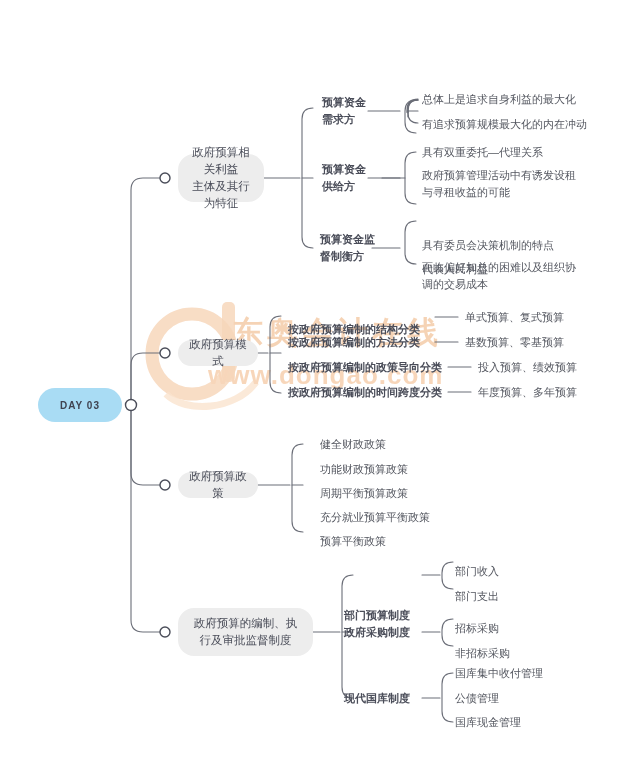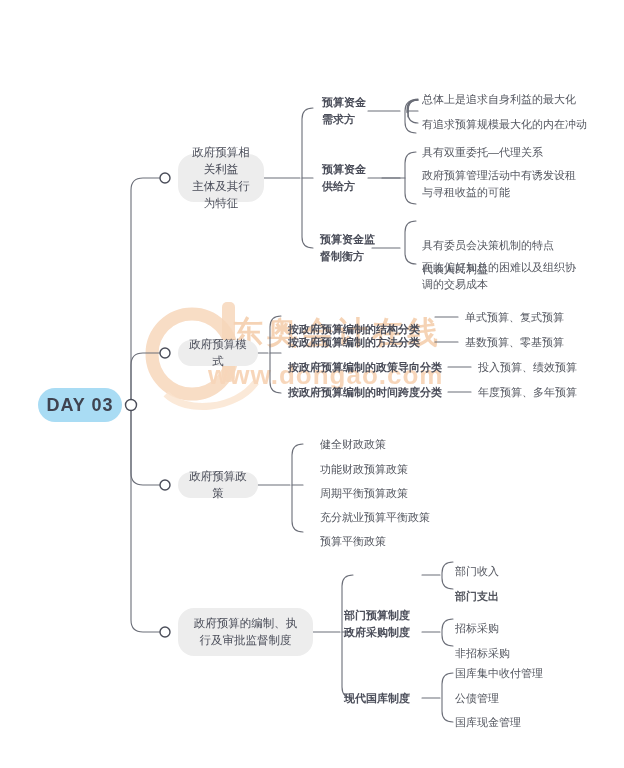--- a/index.html
+++ b/index.html
@@ -73,21 +73,21 @@
     position: absolute;
     box-sizing: border-box;
     white-space: pre-line;
   }
 
   
   .root-node {
     background: #a9dcf4;
     border-radius: 18px;
     color: #3f4350;
-    font-size: 18px;
+    font-size: 10px;
     font-weight: bold;
     letter-spacing: 1px;
     display: flex;
     align-items: center;
     justify-content: center;
     text-align: center;
   }
 
   
   .l2-node {
@@ -263,21 +263,21 @@
     <div class="node leaf-node" style="left:320px; top:461px; width:160px; height:17px;">功能财政预算政策</div>
     <div class="node leaf-node" style="left:320px; top:485px; width:160px; height:17px;">周期平衡预算政策</div>
     <div class="node leaf-node" style="left:320px; top:509px; width:175px; height:17px;">充分就业预算平衡政策</div>
     <div class="node leaf-node" style="left:320px; top:533px; width:160px; height:17px;">预算平衡政策</div>
 
     <div class="node l2-node" style="left:178px; top:608px; width:135px; height:48px;">政府预算的编制、执
 行及审批监督制度</div>
 
     <div class="node l3-node" style="left:344px; top:567px; width:82px; height:17px;margin-top:40px;">部门预算制度</div>
     <div class="node leaf-node" style="left:455px; top:563px; width:120px; height:17px;">部门收入</div>
-    <div class="node leaf-node" style="left:455px; top:588px; width:120px; height:17px;font-weight:bold;">部门支出</div>
+    <div class="node leaf-node" style="left:455px; top:588px; width:120px; height:17px;">部门支出</div>
 
     <div class="node l3-node" style="left:344px; top:624px; width:82px; height:17px;">政府采购制度</div>
     <div class="node leaf-node" style="left:455px; top:620px; width:120px; height:17px;">招标采购</div>
     <div class="node leaf-node" style="left:455px; top:645px; width:120px; height:17px;">非招标采购</div>
 
     <div class="node l3-node" style="left:344px; top:690px; width:82px; height:17px;">现代国库制度</div>
     <div class="node leaf-node" style="left:455px; top:665px; width:140px; height:17px;">国库集中收付管理</div>
     <div class="node leaf-node" style="left:455px; top:690px; width:140px; height:17px;text-align:right;">公债管理</div>
     <div class="node leaf-node" style="left:455px; top:714px; width:140px; height:17px;">国库现金管理</div>
 

